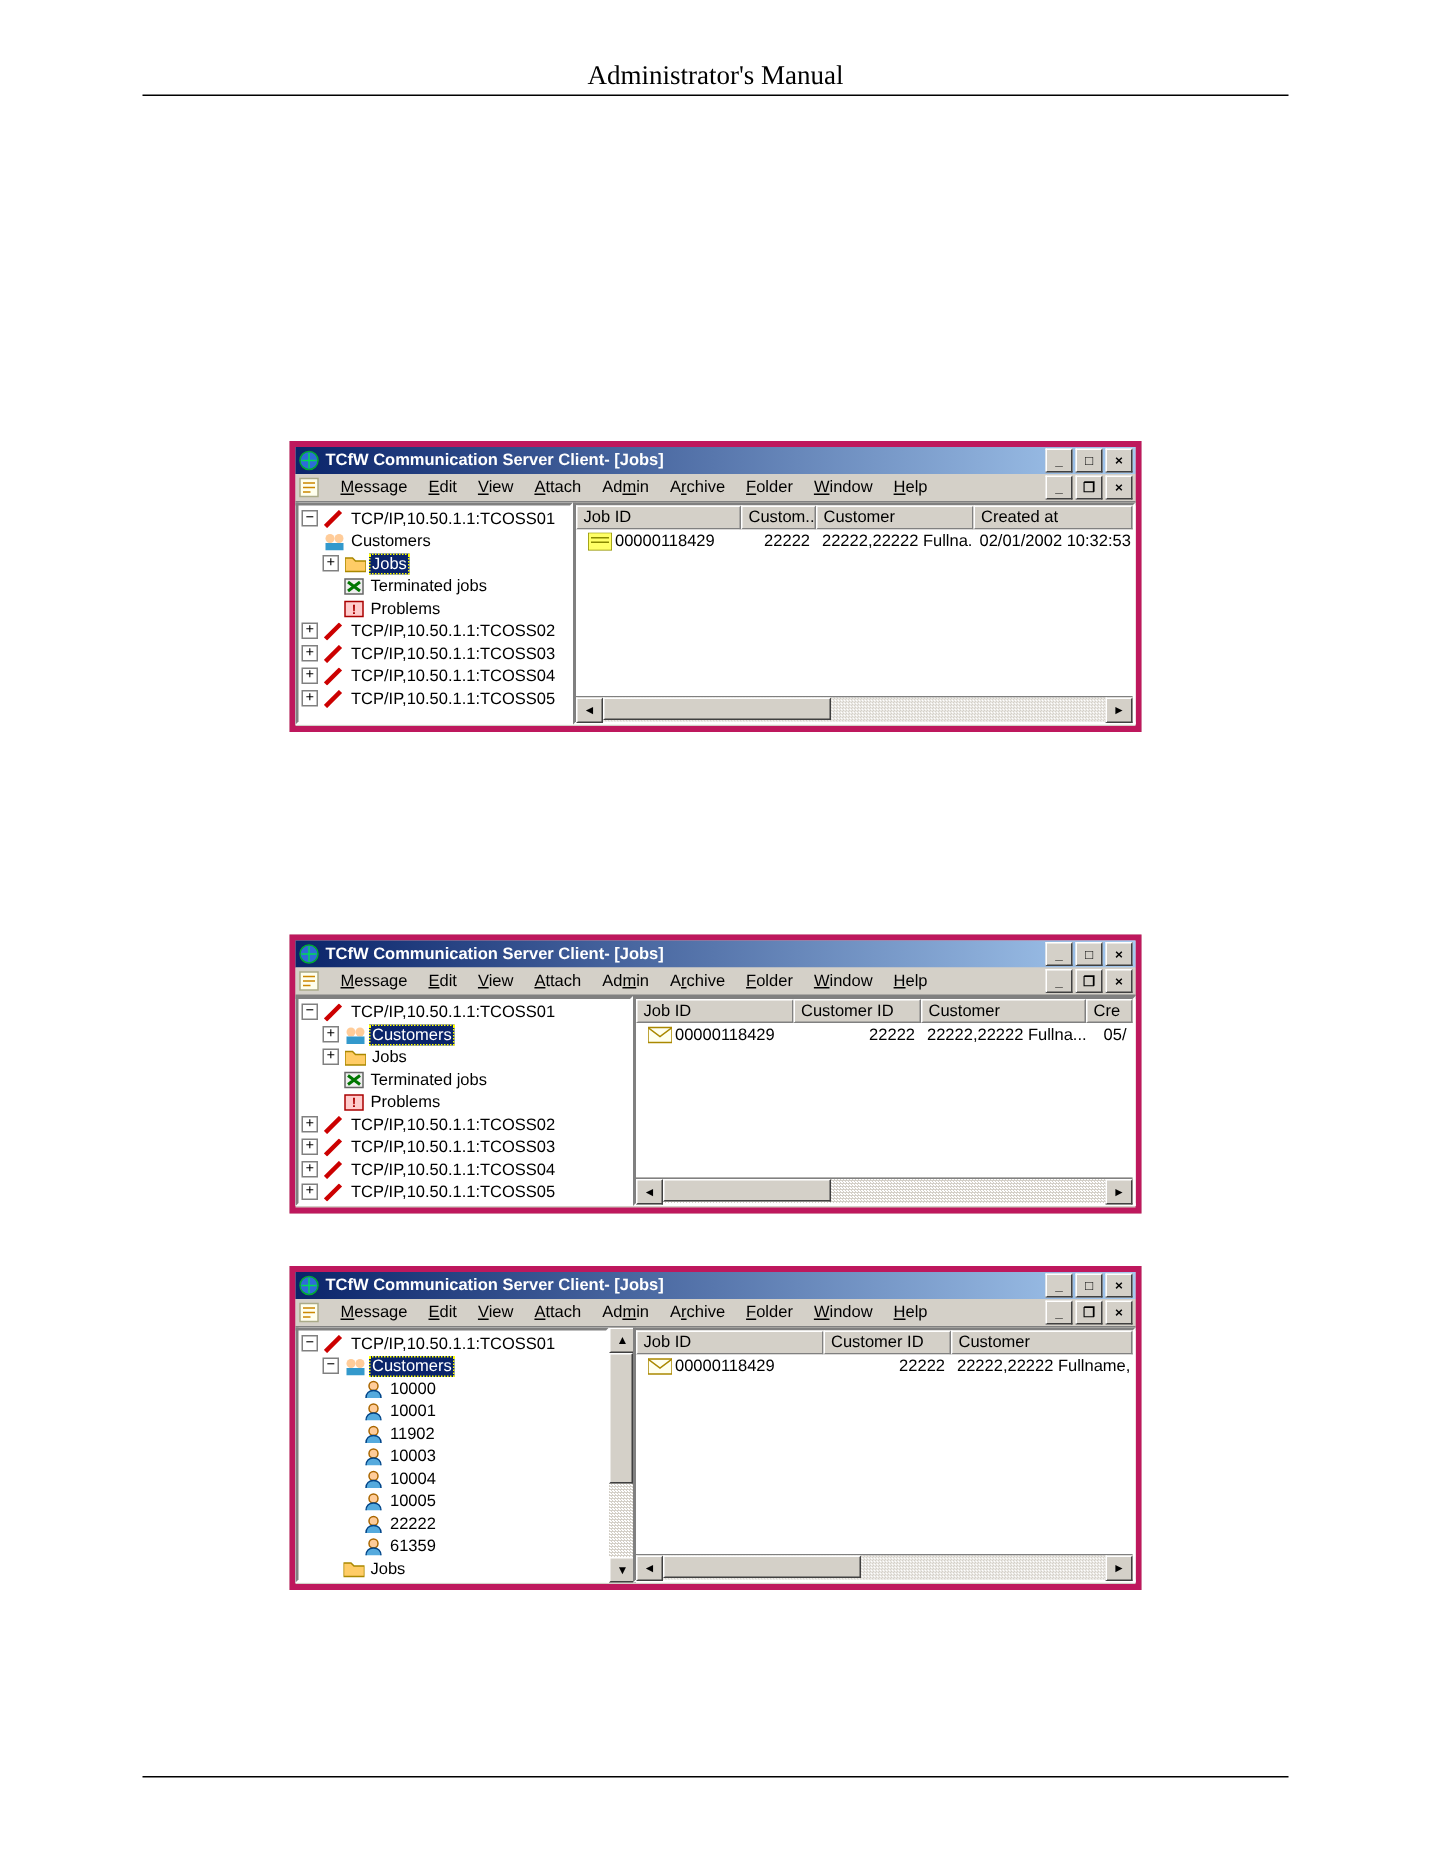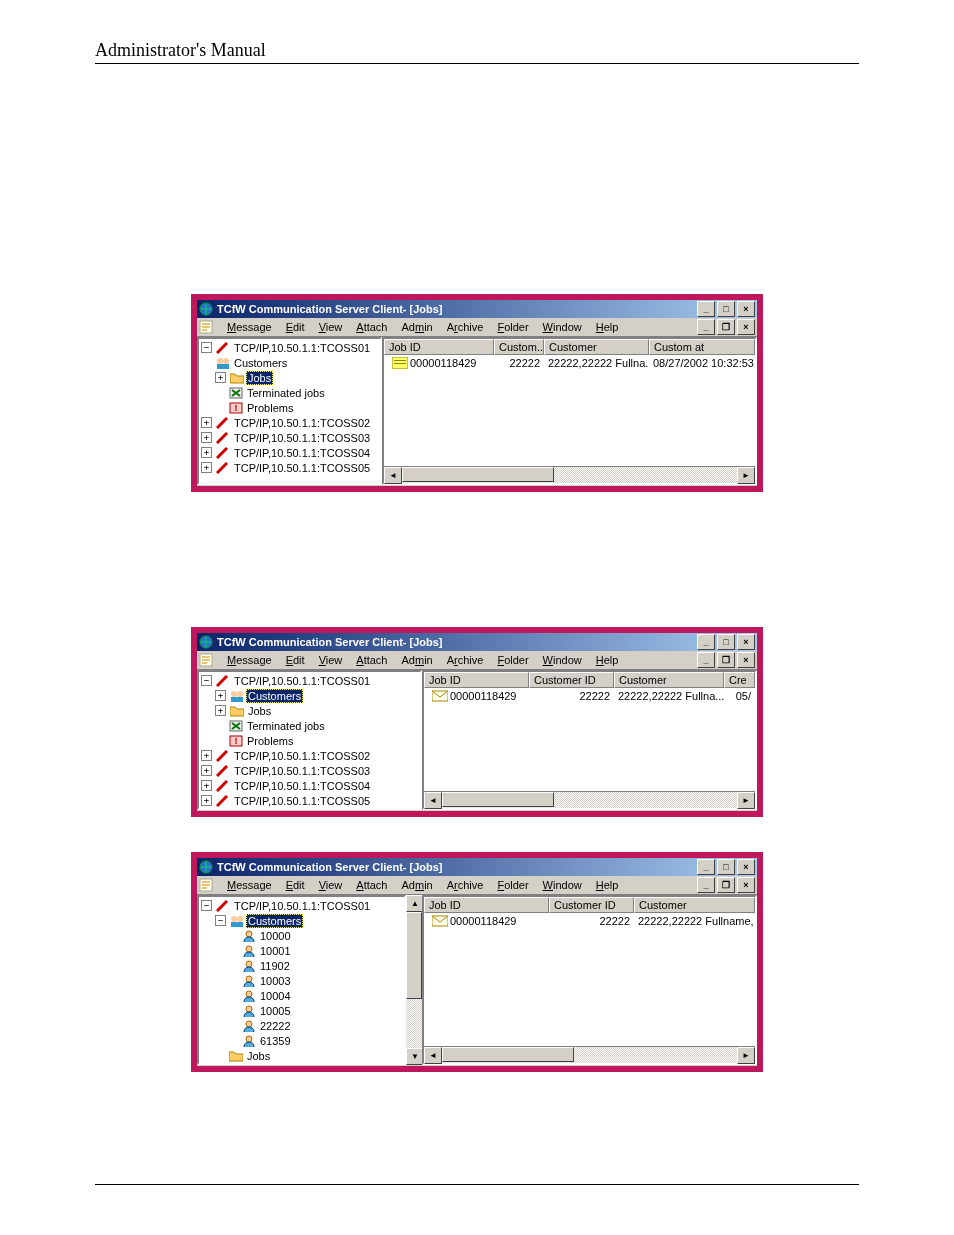--- a/index.html
+++ b/index.html
@@ -1,21 +1,21 @@
 <!DOCTYPE html>
 <html><head>
 <meta charset="utf-8">
 <style>
   body { margin:0; font-family:"Times New Roman",serif; background:#fff; }
   .page { width:954px; height:1235px; position:relative; margin:0 auto; box-sizing:border-box; padding:40px 95px 40px 95px; }
   .header-line { border-top:1px solid #000; margin-top:0; }
-  .header-text { text-align:left; font-size:18px; margin-bottom:2px; margin-top:0; }
+  .header-text { text-align:center; font-size:18px; margin-bottom:2px; margin-top:0; }
   .footer-line { position:absolute; bottom:50px; left:95px; right:95px; border-top:1px solid #000; }
 
-  .win { width:560px; margin:0 auto; font-family:"Tahoma","MS Sans Serif",Arial,sans-serif; font-size:11px; color:#000; background:#d4d0c8; border:6px solid #be185d; box-shadow:0 0 0 0; }
+  .win { width:560px; margin:0 auto; font-family:"Tahoma","MS Sans Serif",Arial,sans-serif; font-size:11px; color:#000; background:#d4d0c8; border:4px solid #be185d; box-shadow:0 0 0 0; }
   .titlebar { background:linear-gradient(to right,#0a246a,#a6caf0); color:#fff; height:18px; display:flex; align-items:center; padding:0 2px; font-weight:bold; }
   .titlebar svg { margin-right:4px; flex-shrink:0; }
   .tb-buttons { margin-left:auto; display:flex; gap:0; }
   .tb-btn { width:16px; height:14px; background:#d4d0c8; border:1px solid; border-color:#fff #404040 #404040 #fff; display:flex; align-items:center; justify-content:center; font-size:9px; font-family:"Marlett",Arial; font-weight:bold; color:#000; margin-left:2px; cursor:default; }
   .menubar { background:#d4d0c8; height:18px; display:flex; align-items:center; padding:0 2px; gap:2px; border-bottom:1px solid #808080; position:relative; }
   .menubar .mdi-btns { position:absolute; right:2px; top:1px; display:flex; }
   .menubar svg { margin-right:4px; }
   .menu-item { padding:1px 6px; cursor:default; }
   .menu-item u { text-decoration:underline; }
   .client { display:flex; background:#fff; }
@@ -178,35 +178,35 @@
               </svg>
             </span>
             <span class="tree-label">TCP/IP,10.50.1.1:TCOSS05</span>
           </div>
       </div>
       <div class="list-pane">
         <div class="list-header">
           <div class="col" style="width:110px">Job ID</div>
           <div class="col" style="width:50px">Custom...</div>
           <div class="col" style="width:105px">Customer</div>
-          <div class="col" style="flex:1">Custom at</div>
+          <div class="col" style="flex:1">Created at</div>
         </div>
         <div class="list-body">
           <div class="row">
             <span class="cell" style="width:110px;display:flex;align-items:center">
                 <span class="row-icon"><svg width="16" height="12">
                     <rect x="0" y="0" width="16" height="12" fill="#ff6" stroke="#880"></rect>
                     <rect x="2" y="3" width="12" height="1" fill="#880"></rect>
                     <rect x="2" y="6" width="12" height="1" fill="#880"></rect>
                   </svg></span>
                 <span>00000118429</span>
               </span>
             <span class="cell" style="width:50px">22222</span>
             <span class="cell" style="width:105px">22222,22222 Fullna...</span>
-            <span class="cell" style="flex:1">08/27/2002 10:32:53</span>
+            <span class="cell" style="flex:1">02/01/2002 10:32:53</span>
           </div>
         </div>
         <div class="hscroll">
           <div class="sc-btn">◄</div>
           <div class="sc-track" style="position:relative">
               <div class="sc-thumb" style="width:150px;position:absolute;left:0;top:0"></div>
             </div>
           <div class="sc-btn">►</div>
         </div>
       </div>

